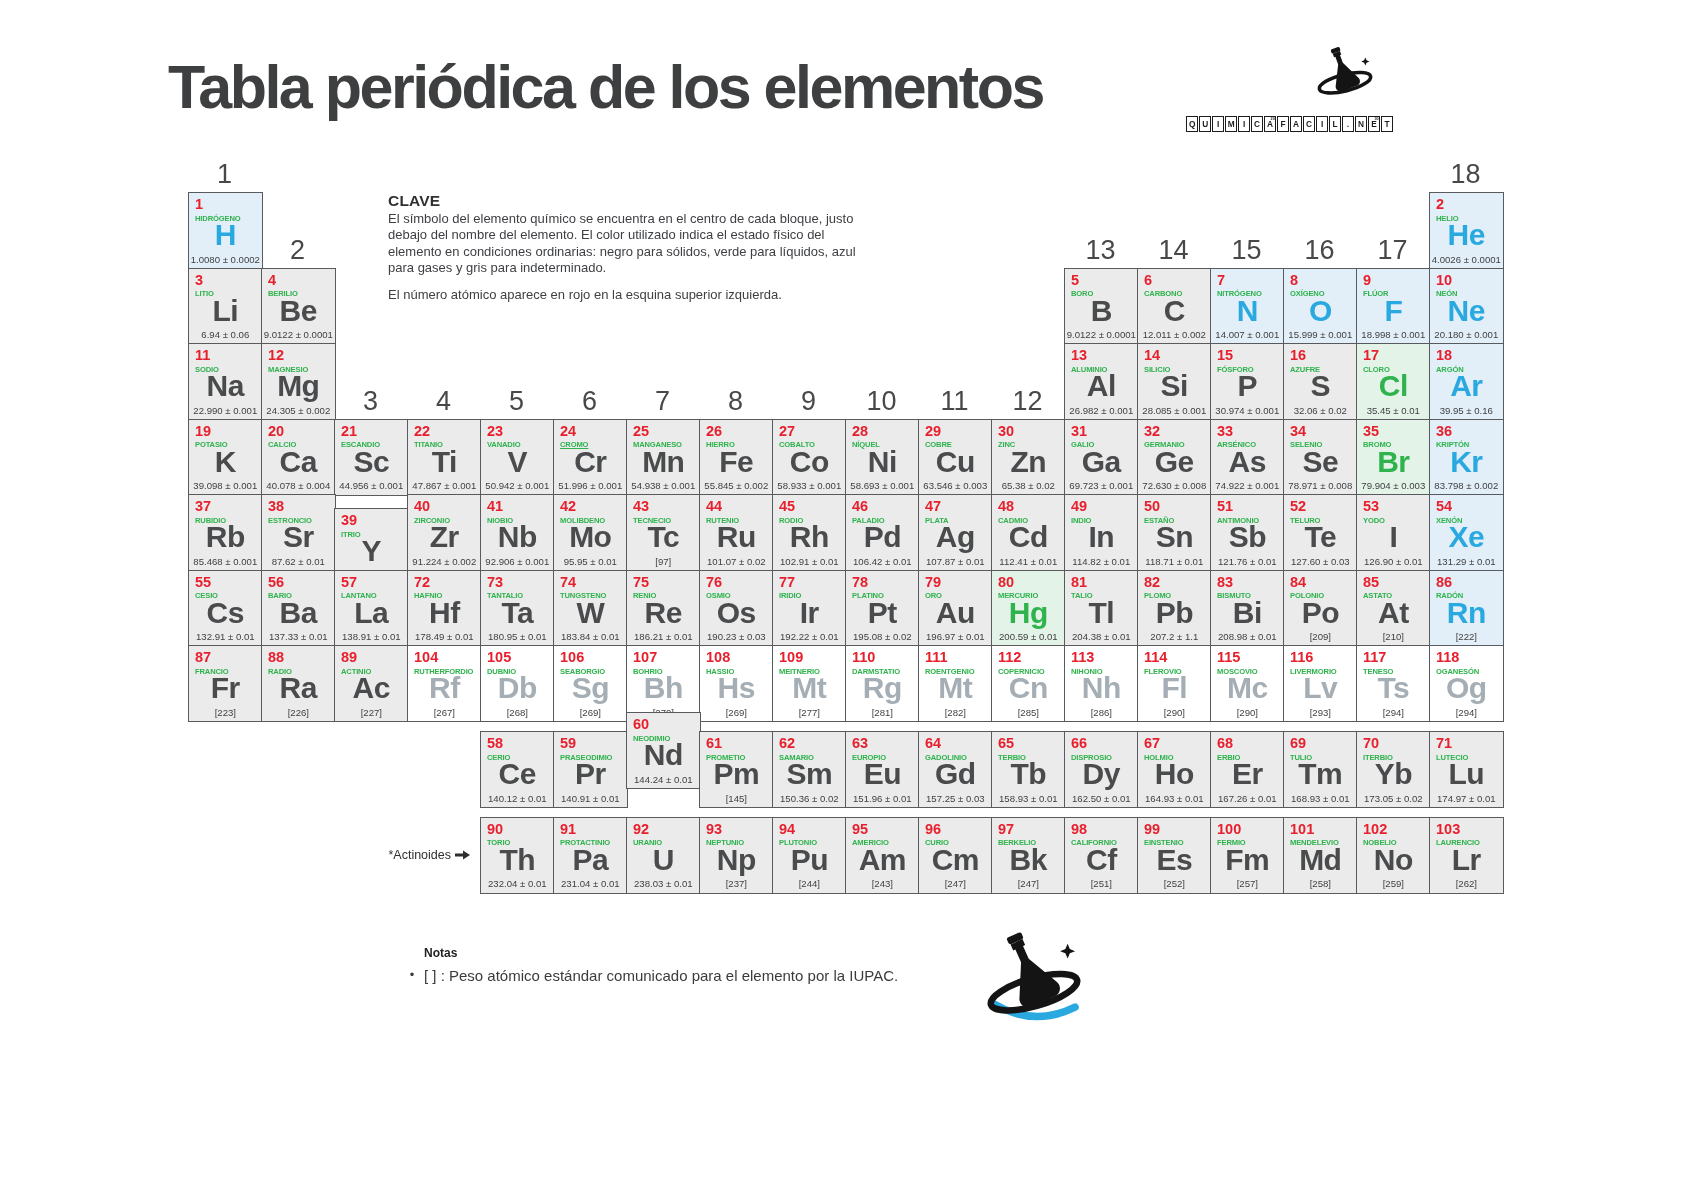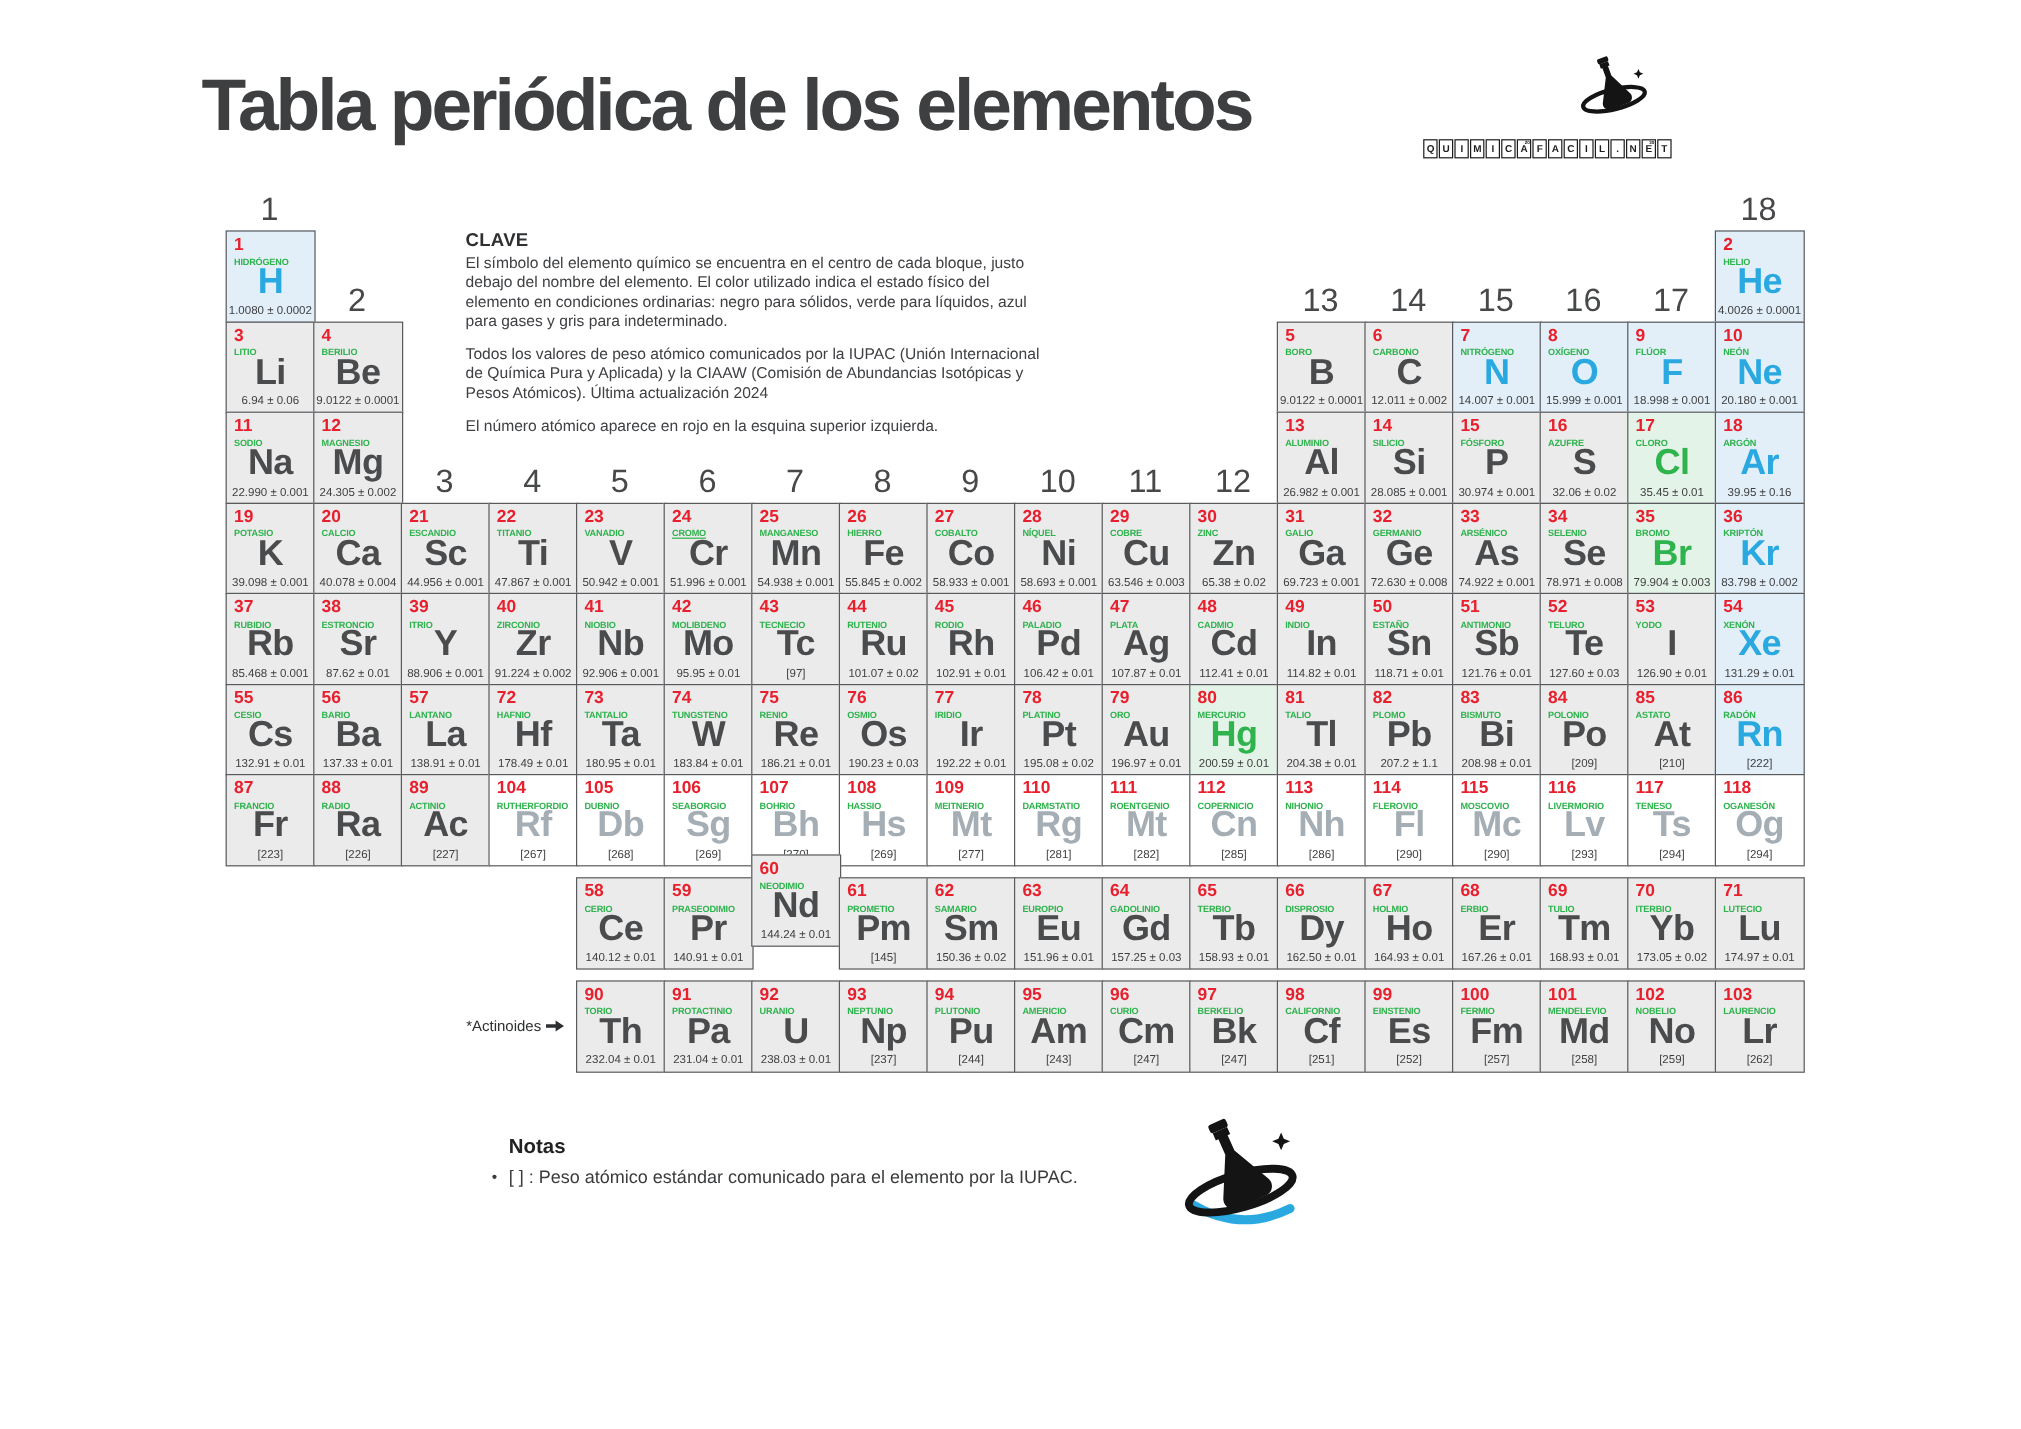--- a/index.html
+++ b/index.html
@@ -30,21 +30,21 @@
       white-space:nowrap;letter-spacing:-0.15px;}
   .sy{position:absolute;top:25px;left:0;width:100%;text-align:center;font-size:30px;
       font-weight:bold;letter-spacing:-0.5px;}
   .wt{position:absolute;bottom:3.5px;left:0;width:100%;text-align:center;font-size:9.6px;}
   
   .serlab{position:absolute;width:185px;height:77px;display:flex;align-items:center;
           justify-content:flex-end;gap:4px;font-size:12.5px;color:#2e2f31;}
   .serlab svg{flex:0 0 auto;}
   
   #notes{position:absolute;left:400px;top:946px;color:#2c2d2f;}
-  #notes h3{margin:0 0 7px 24px;font-size:17px;color:#222;}
+  #notes h3{margin:0 0 7px 24px;font-size:12px;color:#222;}
   #notes .nitem{display:flex;font-size:15px;color:#3a3b3d;}
   #notes .bullet{width:24px;text-align:center;font-size:13px;}
   
   #botlogo{position:absolute;left:978px;top:925px;}
 </style>
 </head>
 <body>
 
 <div id="canvas">
 
@@ -75,21 +75,20 @@
       <span class="lbx">L</span>
       <span class="lbx">.</span>
       <span class="lbx">N</span>
       <span class="lbx">E<span class="sup">30</span></span>
       <span class="lbx">T</span>
     </div>
 
   <div id="key">
     <h2>CLAVE</h2>
     <p>El símbolo del elemento químico se encuentra en el centro de cada bloque, justo debajo del nombre del elemento. El color utilizado indica el estado físico del elemento en condiciones ordinarias: negro para sólidos, verde para líquidos, azul para gases y gris para indeterminado.</p>
-    <p>Todos los valores de peso atómico comunicados por la IUPAC (Unión Internacional de Química Pura y Aplicada) y la CIAAW (Comisión de Abundancias Isotópicas y Pesos Atómicos). Última actualización 2024</p>
     <p>El número atómico aparece en rojo en la esquina superior izquierda.</p>
   </div>
 
   <div id="glabels">
       <div class="glabel" style="left: 188px; width: 73px; top: 158px;">1</div>
       <div class="glabel" style="left: 261px; width: 73px; top: 233.5px;">2</div>
       <div class="glabel" style="left: 334px; width: 73px; top: 384.5px;">3</div>
       <div class="glabel" style="left: 407px; width: 73px; top: 384.5px;">4</div>
       <div class="glabel" style="left: 480px; width: 73px; top: 384.5px;">5</div>
       <div class="glabel" style="left: 553px; width: 73px; top: 384.5px;">6</div>
@@ -328,21 +327,21 @@
         <span class="nm" style="color: rgb(46, 179, 77);">RUBIDIO</span>
         <span class="sy" style="color: rgb(74, 75, 77);">Rb</span>
         <span class="wt" style="color: rgb(62, 63, 65);">85.468 ± 0.001</span>
       </div>
       <div class="cell" style="left: 261px; top: 494px; width: 74.6px; height: 77px; background: rgb(235, 235, 235); border-color: rgb(89, 90, 94);">
         <span class="z" style="color: rgb(232, 32, 46);">38</span>
         <span class="nm" style="color: rgb(46, 179, 77);">ESTRONCIO</span>
         <span class="sy" style="color: rgb(74, 75, 77);">Sr</span>
         <span class="wt" style="color: rgb(62, 63, 65);">87.62 ± 0.01</span>
       </div>
-      <div class="cell" style="left: 334px; top: 494px; width: 74.6px; height: 77px; background: rgb(235, 235, 235); border-color: rgb(89, 90, 94); padding-left: 13px;">
+      <div class="cell" style="left: 334px; top: 508px; width: 74.6px; height: 77px; background: rgb(235, 235, 235); border-color: rgb(89, 90, 94); padding-left: 13px;">
         <span class="z" style="color: rgb(232, 32, 46);">39</span>
         <span class="nm" style="color: rgb(46, 179, 77);">ITRIO</span>
         <span class="sy" style="color: rgb(74, 75, 77);">Y</span>
         <span class="wt" style="color: rgb(62, 63, 65);">88.906 ± 0.001</span>
       </div>
       <div class="cell" style="left: 407px; top: 494px; width: 74.6px; height: 77px; background: rgb(235, 235, 235); border-color: rgb(89, 90, 94);">
         <span class="z" style="color: rgb(232, 32, 46);">40</span>
         <span class="nm" style="color: rgb(46, 179, 77);">ZIRCONIO</span>
         <span class="sy" style="color: rgb(74, 75, 77);">Zr</span>
         <span class="wt" style="color: rgb(62, 63, 65);">91.224 ± 0.002</span>

